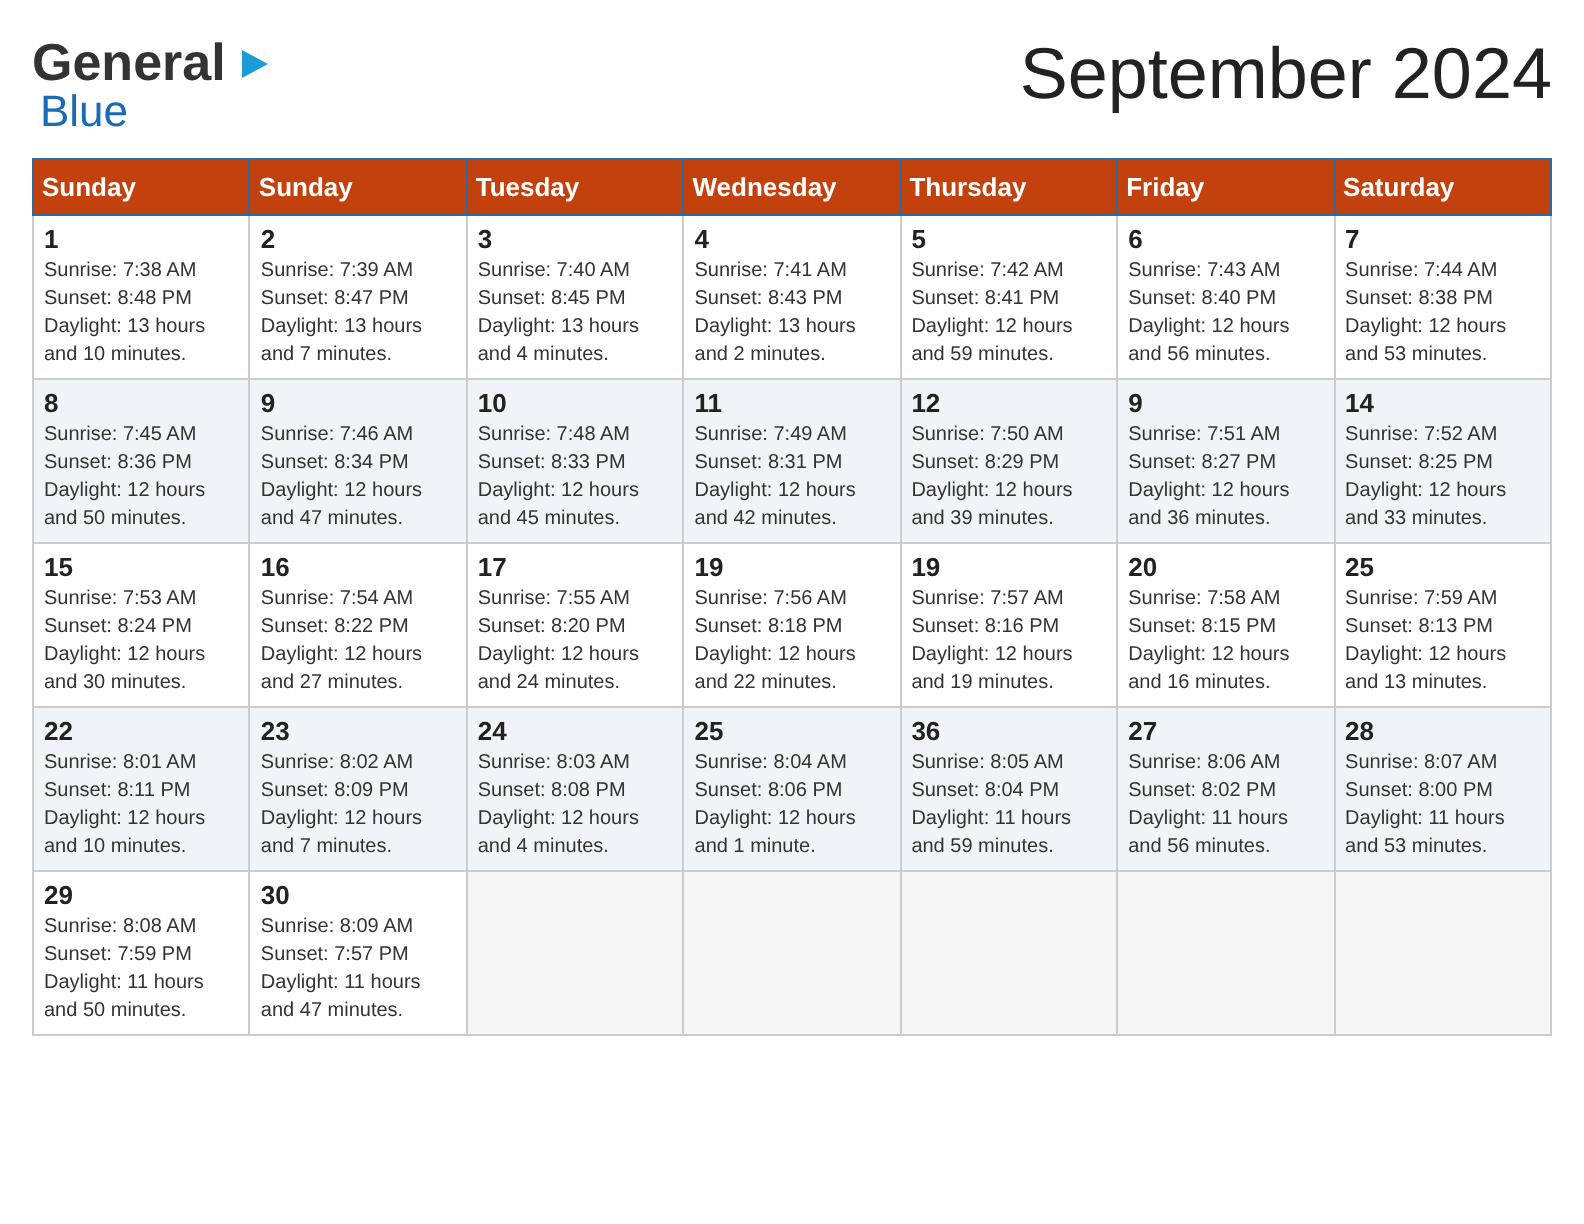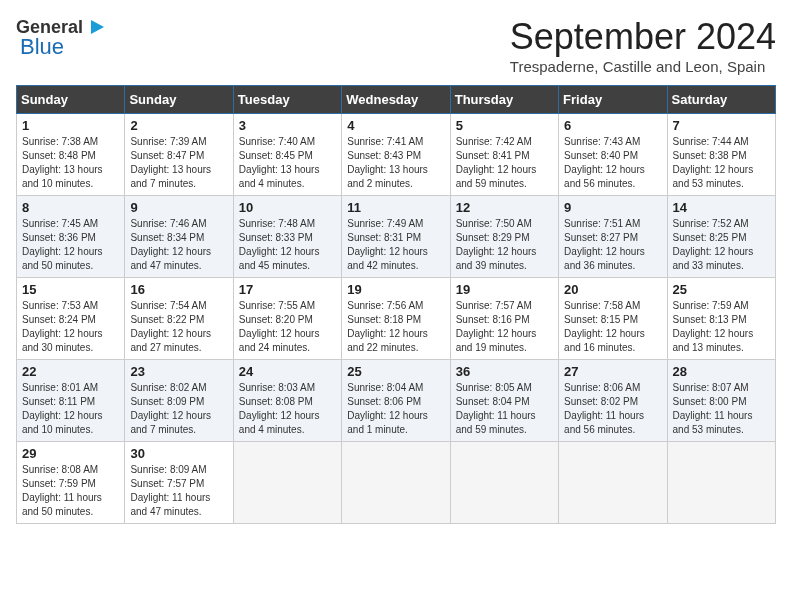--- a/index.html
+++ b/index.html
@@ -32,21 +32,21 @@
     .location {
       font-size: 15px;
       color: #444;
     }
     .calendar-table {
       width: 100%;
       border-collapse: collapse;
       font-size: 10.5px;
     }
     .calendar-table th {
-      background-color: #404040;
+      background-color: #c2410c;
       color: #fff;
       padding: 6px 4px;
       text-align: left;
       font-size: 13px;
       font-weight: bold;
       border: 1px solid #2e6da4;
     }
     .calendar-table td {
       border: 1px solid #ccc;
       vertical-align: top;
@@ -75,30 +75,29 @@
     .empty-cell {
       background-color: #f9f9f9;
     }
   </style>
 </head>
 <body>
 
 <div class="header-area">
   <div class="logo-area">
     <div style="display:flex; align-items:center; gap:2px;">
-      <span style="font-size:18px; font-weight:bold; color:#333;">General</span>
+      <span style="font-size:26px; font-weight:bold; color:#333;">General</span>
       <svg width="20" height="22" viewBox="0 0 20 22" style="margin-left:1px;">
         <polygon points="5,4 18,11 5,18" fill="#1a9cd8"></polygon>
       </svg>
     </div>
     <span style="font-size:22px; font-weight:normal; color:#1a6bb5; margin-top:-4px; margin-left:4px;">Blue</span>
   </div>
   <div class="title-area">
     <div class="month-title">September 2024</div>
-    <div class="location">Trespaderne, Castille and Leon, Spain</div>
   </div>
 </div>
 
 <table class="calendar-table">
   <thead>
     <tr>
     <th>Sunday</th>
         <th>Sunday</th>
         <th>Tuesday</th>
         <th>Wednesday</th>

